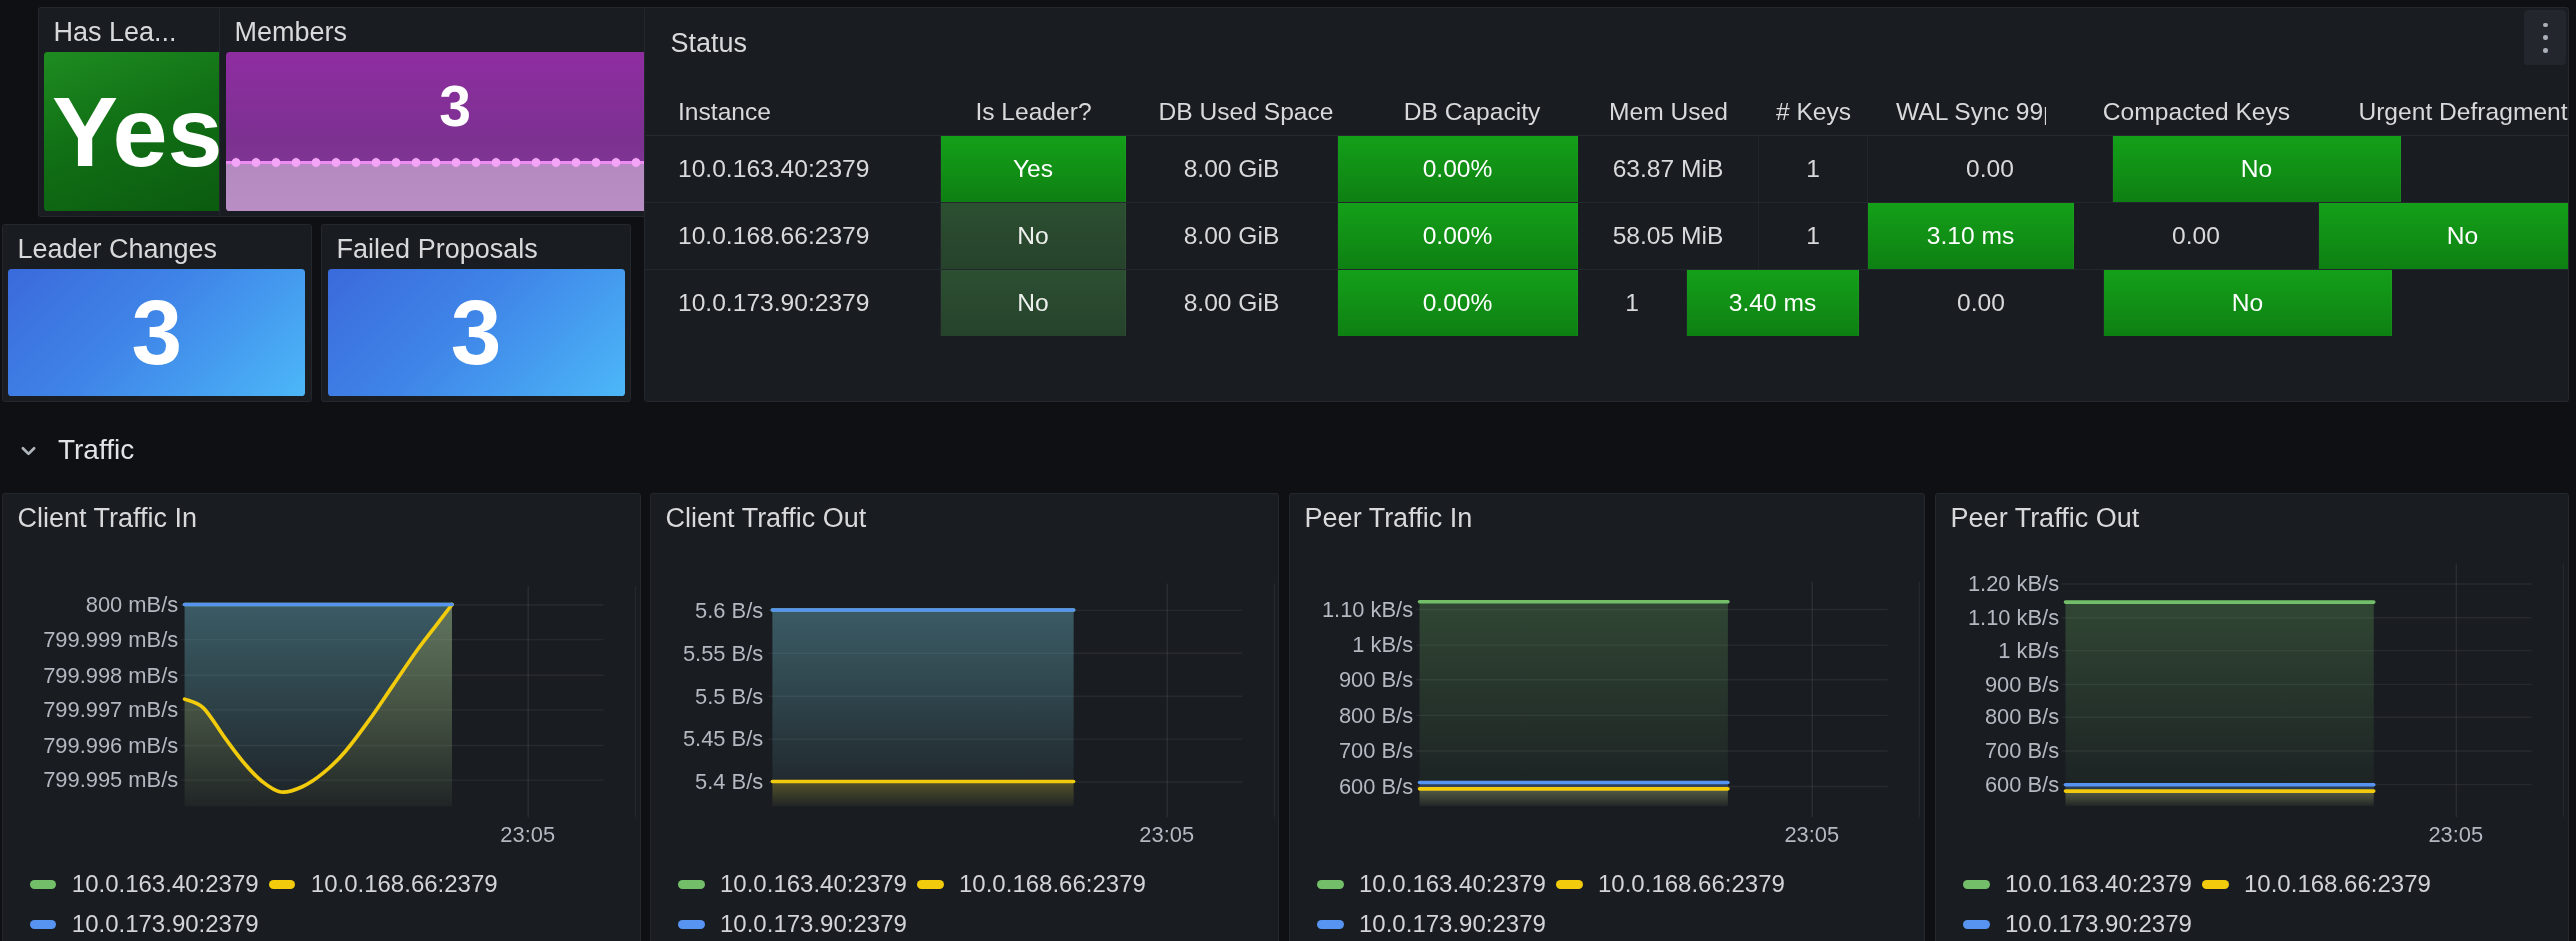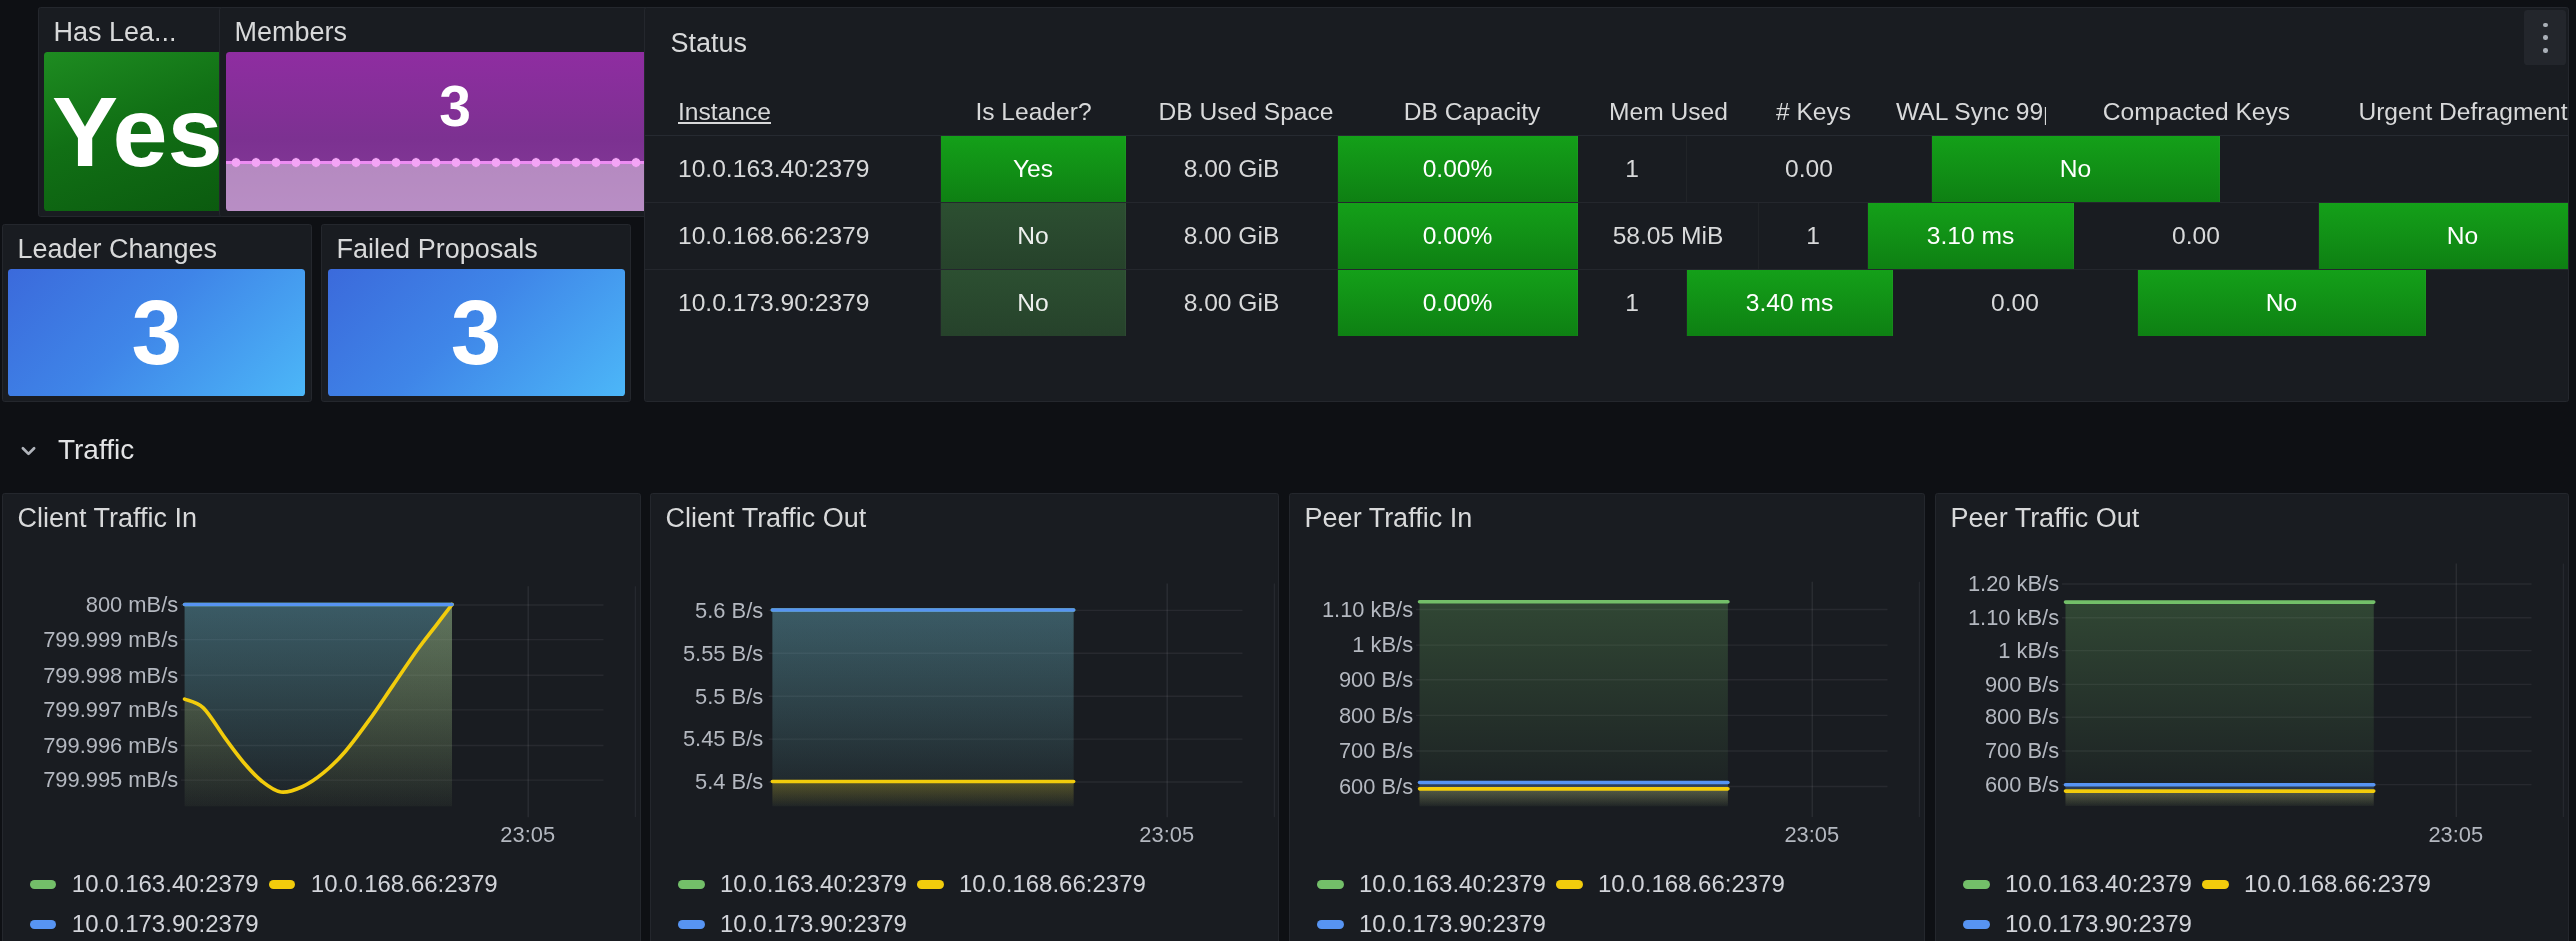--- a/index.html
+++ b/index.html
@@ -83,37 +83,38 @@
 
 <div class="panel" style="left:644px;top:7.3px;width:1925px;height:395px;overflow:hidden;">
   <div class="ptitle" style="left:25.5px;top:20px;text-align:center;">Status</div>
   <div class="kebab">
       <i></i>
       <i></i>
       <i></i>
     </div>
   <div class="ttable">
       <div class="trow thead">
-        <div class="tcell left" style="width: 296px; text-decoration: underline;">Instance</div>
+        <div class="tcell left" style="width: 296px;">Instance</div>
         <div class="tcell" style="width: 185px;">Is Leader?</div>
         <div class="tcell" style="width: 240px;">DB Used Space</div>
         <div class="tcell" style="width: 212px;">DB Capacity</div>
         <div class="tcell" style="width: 181px;">Mem Used</div>
         <div class="tcell" style="width: 109px;"># Keys</div>
         <div class="tcell" style="width: 206px;">
           <span class="clipwal">WAL Sync 99p</span>
         </div>
         <div class="tcell" style="width: 245px;">Compacted Keys</div>
         <div class="tcell" style="width: 288px;">Urgent Defragment</div>
       </div>
       <div class="trow">
         <div class="tcell left" style="width: 296px;">10.0.163.40:2379</div>
         <div class="tcell cell-bright" style="width: 185px;">Yes</div>
         <div class="tcell" style="width: 212px;">8.00 GiB</div>
         <div class="tcell cell-bright" style="width: 240px;">0.00%</div>
+        <div class="tcell" style="width: 181px;">63.87 MiB</div>
         <div class="tcell" style="width: 109px;">1</div>
         <div class="tcell" style="width: 245px;">0.00</div>
         <div class="tcell cell-bright" style="width: 288px;">No</div>
       </div>
       <div class="trow">
         <div class="tcell left" style="width: 296px;">10.0.168.66:2379</div>
         <div class="tcell cell-dark" style="width: 185px;">No</div>
         <div class="tcell" style="width: 212px;">8.00 GiB</div>
         <div class="tcell cell-bright" style="width: 240px;">0.00%</div>
         <div class="tcell" style="width: 181px;">58.05 MiB</div>
@@ -121,21 +122,21 @@
         <div class="tcell cell-bright" style="width: 206px;">3.10 ms</div>
         <div class="tcell" style="width: 245px;">0.00</div>
         <div class="tcell cell-bright" style="width: 288px;">No</div>
       </div>
       <div class="trow">
         <div class="tcell left" style="width: 296px;">10.0.173.90:2379</div>
         <div class="tcell cell-dark" style="width: 185px;">No</div>
         <div class="tcell" style="width: 212px;">8.00 GiB</div>
         <div class="tcell cell-bright" style="width: 240px;">0.00%</div>
         <div class="tcell" style="width: 109px;">1</div>
-        <div class="tcell cell-bright" style="width: 206px;">3.40 ms</div>
+        <div class="tcell cell-bright" style="width: 172px;">3.40 ms</div>
         <div class="tcell" style="width: 245px;">0.00</div>
         <div class="tcell cell-bright" style="width: 288px;">No</div>
       </div>
     </div>
 </div>
 
 <div class="row-header">
   <svg width="27" height="27" viewBox="0 0 24 24">
     <polyline points="7,10 12,15 17,10" fill="none" stroke="#b0b4bb" stroke-width="2.4" stroke-linecap="round" stroke-linejoin="round"></polyline>
   </svg>

